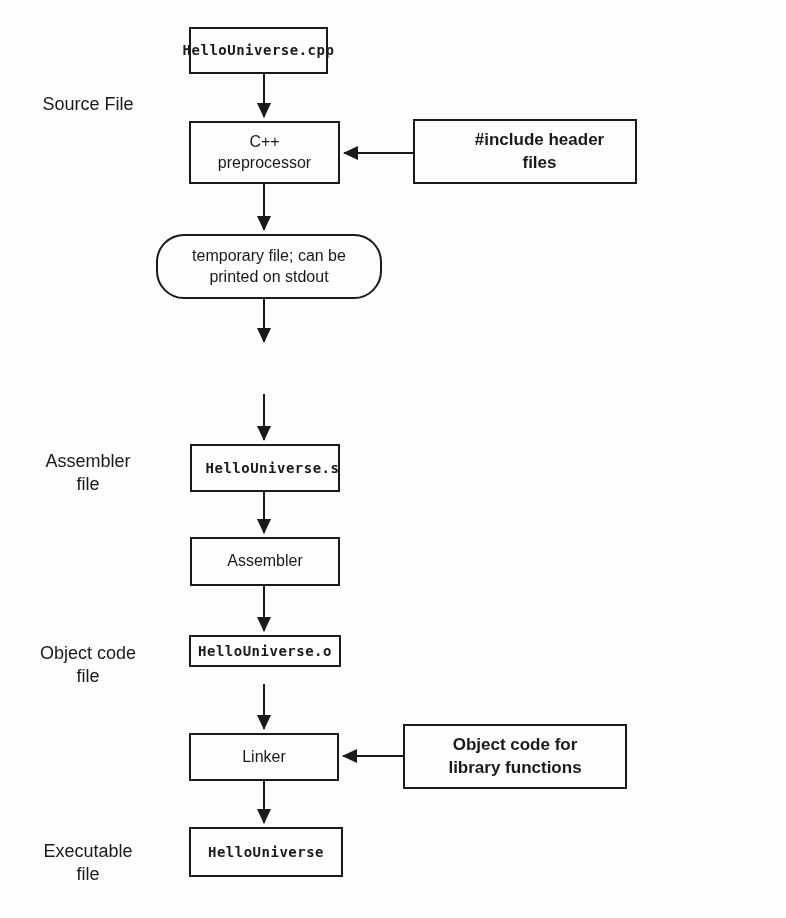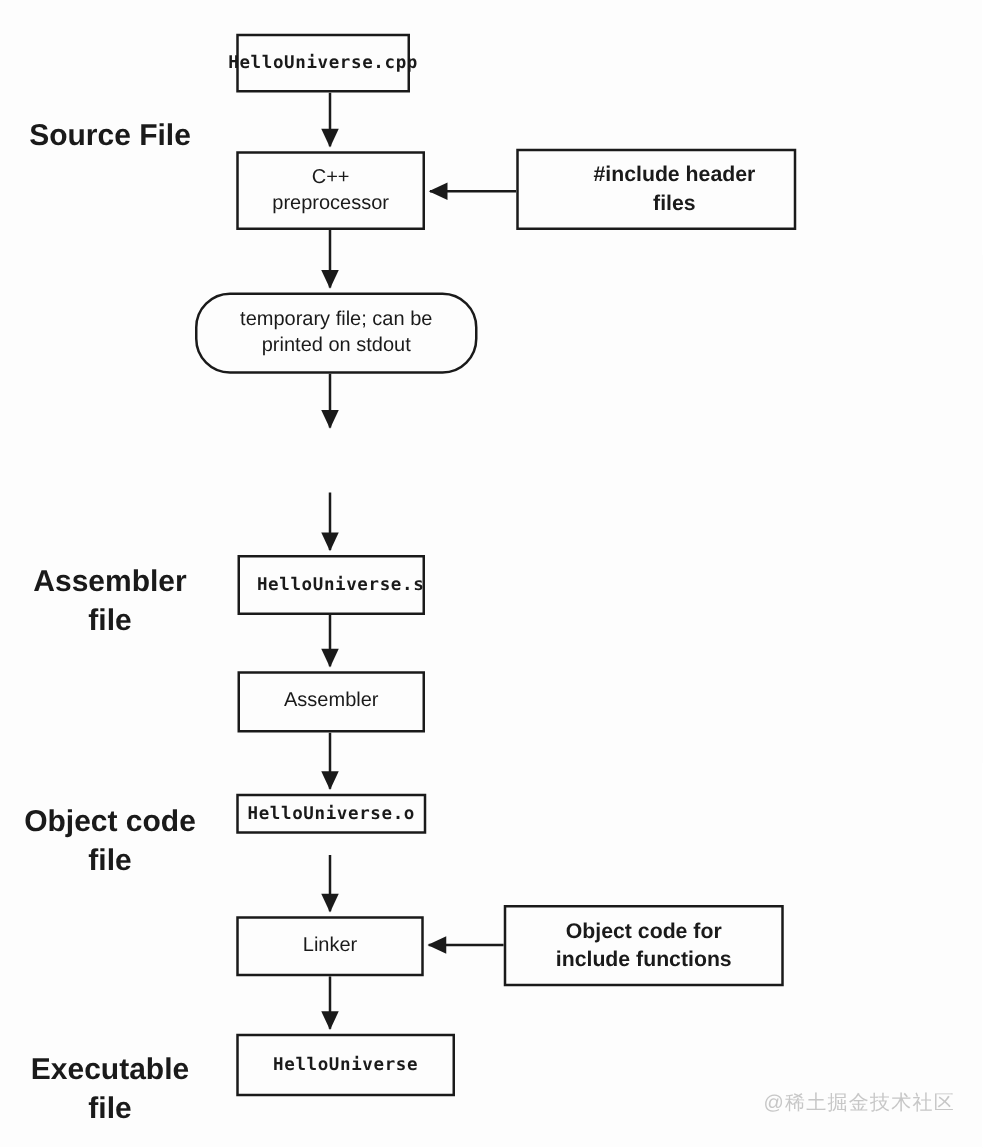--- a/index.html
+++ b/index.html
@@ -28,22 +28,22 @@
     justify-content: center;
     text-align: center;
     white-space: pre-line;
     line-height: 1.3;
   }
   .node.plain { font-size: 16px; font-weight: 400; }
   .node.mono  { font-family: "DejaVu Sans Mono", monospace; font-size: 14px; font-weight: 700; letter-spacing: 0.5px; }
   .node.bold  { font-size: 17px; font-weight: 700; }
   .side-label {
     position: absolute;
-    font-size: 24px;
-    font-weight: 700;
+    font-size: 18px;
+    font-weight: 400;
     text-align: center;
     white-space: pre-line;
     line-height: 1.3;
   }
   .watermark {
     position: absolute;
     right: 22px;
     top: 872px;
     font-size: 16px;
     color: #c7c7c7;
@@ -89,30 +89,29 @@
 
   <div class="node mono" style="left:190px; top:444px; width:150px; height:48px;padding-left:15px;">HelloUniverse.s</div>
 
   <div class="node plain" style="left:190px; top:537px; width:150px; height:49px;">Assembler</div>
 
   <div class="node mono" style="left:189px; top:635px; width:152px; height:32px;">HelloUniverse.o</div>
 
   <div class="node plain" style="left:189px; top:733px; width:150px; height:48px;">Linker</div>
 
   <div class="node bold" style="left:403px; top:724px; width:224px; height:65px;">Object code for
-include functions</div>
+library functions</div>
 
-  <div class="node mono" style="left:189px; top:827px; width:175px; height:50px;">HelloUniverse</div>
+  <div class="node mono" style="left:189px; top:827px; width:154px; height:50px;">HelloUniverse</div>
 
   <div class="side-label" style="left:18px; top:93px;  width:140px;">Source File</div>
 
   <div class="side-label" style="left:18px; top:450px; width:140px;">Assembler
 file</div>
 
   <div class="side-label" style="left:14px; top:642px; width:148px;">Object code
 file</div>
 
   <div class="side-label" style="left:18px; top:840px; width:140px;">Executable
 file</div>
 
-  <div class="watermark">@稀土掘金技术社区</div>
 
 </div>
 
 </body></html>

